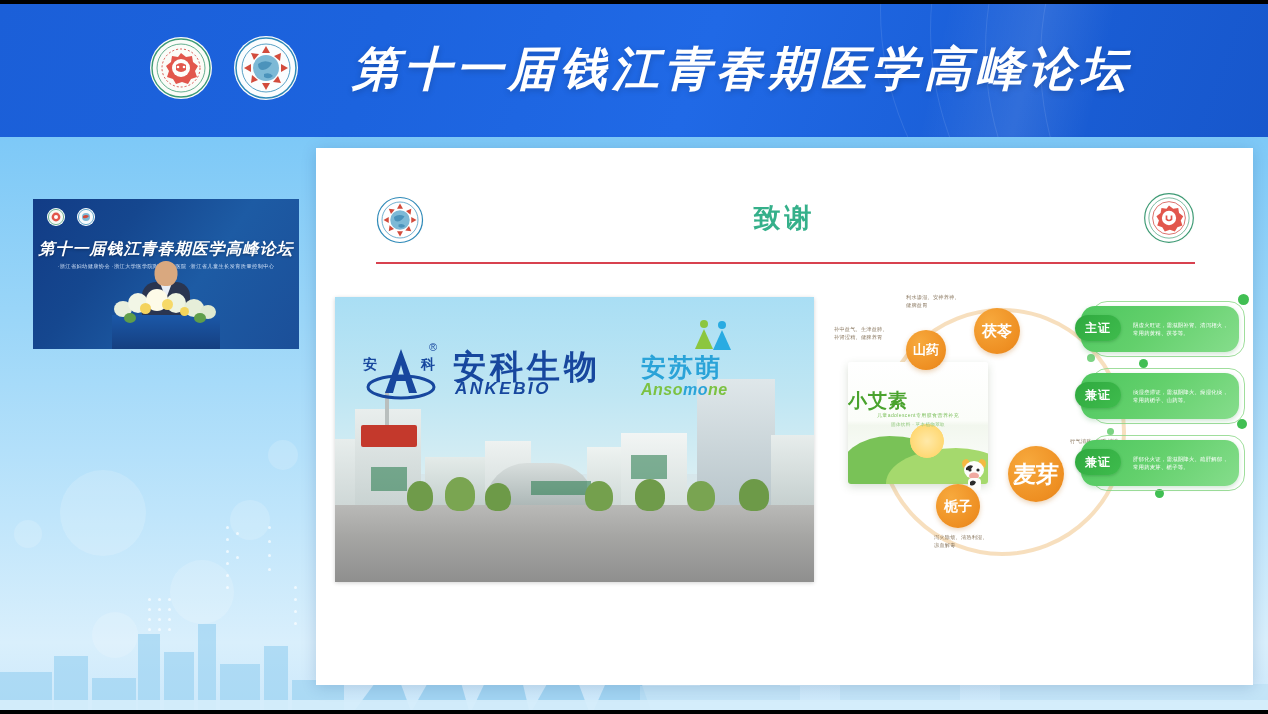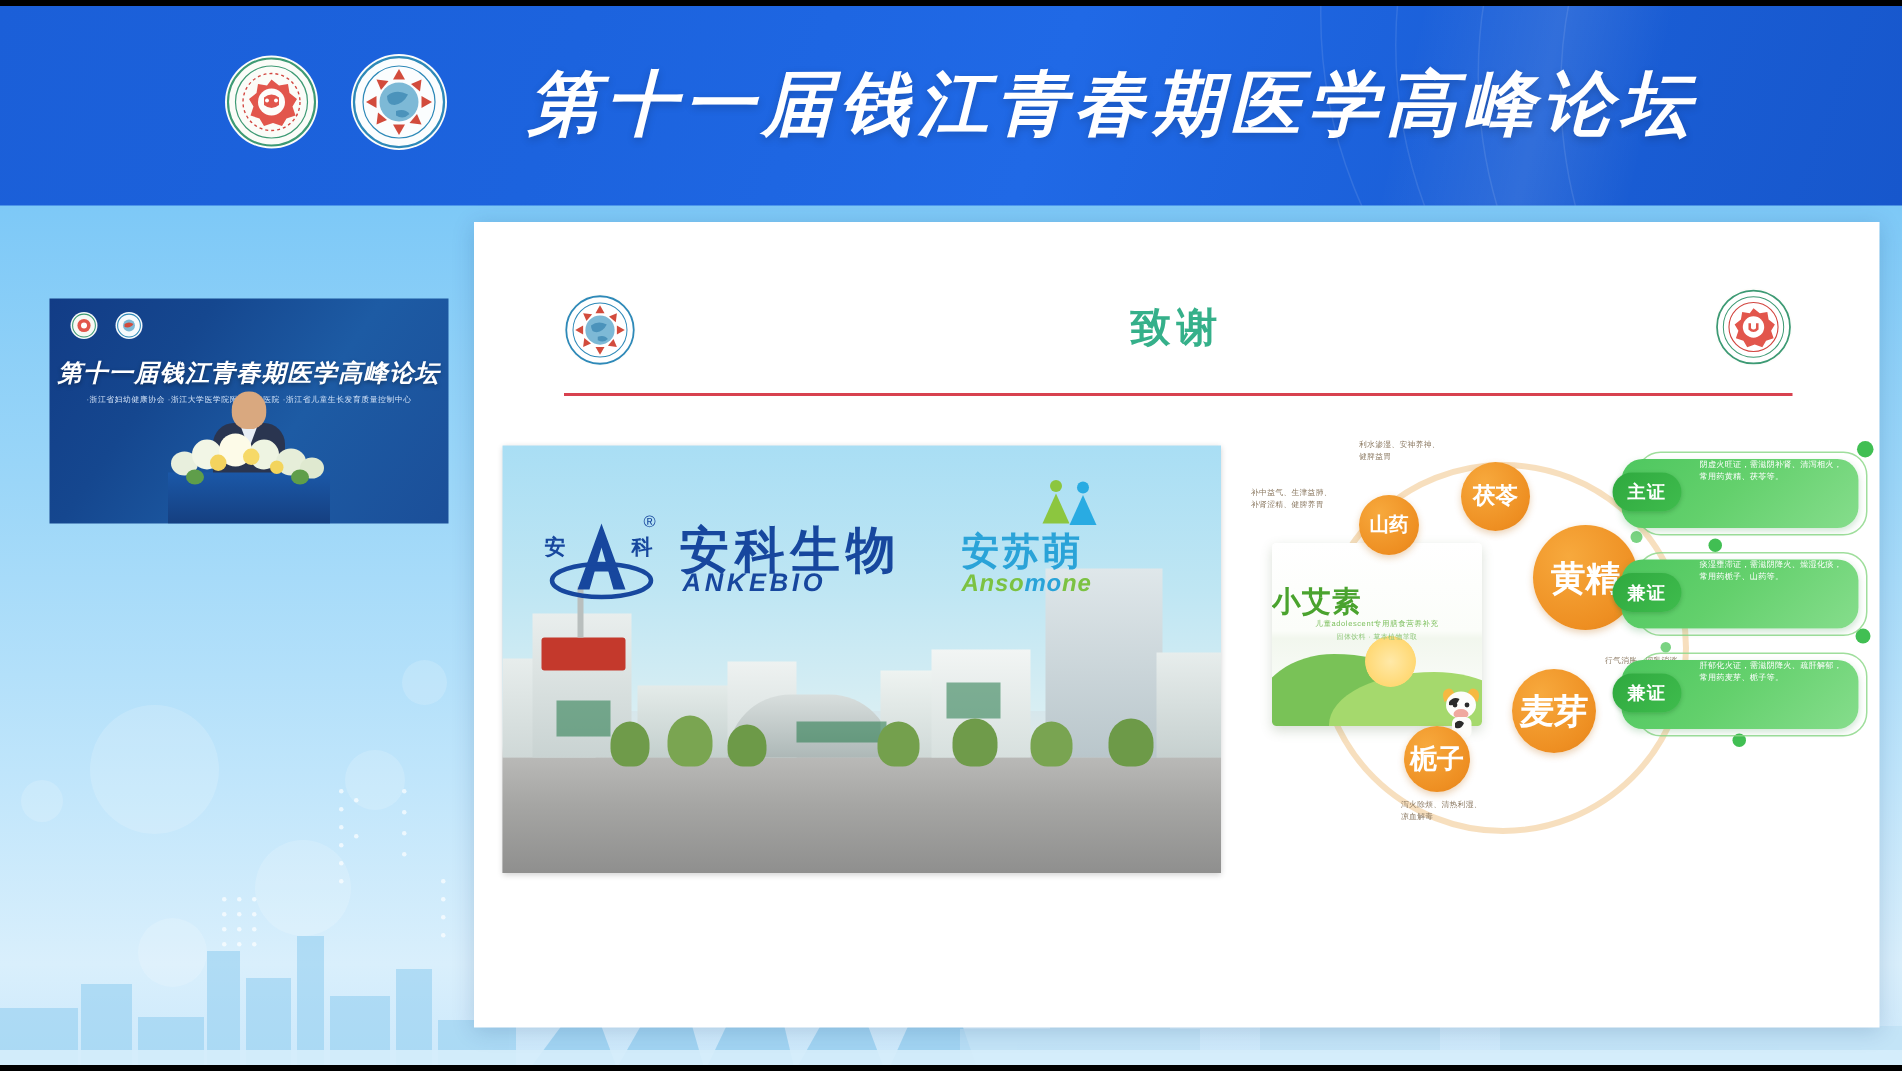--- a/index.html
+++ b/index.html
@@ -411,20 +411,21 @@
     border: 1px solid #8ed88b;
     border-radius: 16px;
     opacity: .85;
   }
   .card {
     position: relative;
     height: 46px;
     border-radius: 14px;
     background: linear-gradient(135deg, #4ec75f 0%, #63d06c 45%, #86dd8c 100%);
     display: flex;
+    align-items: center;
     box-shadow: 0 2px 5px rgba(40,140,60,.22);
   }
   .card .tag {
     position: absolute;
     left: -6px; top: 9px;
     width: 46px; height: 26px;
     border-radius: 13px;
     background: linear-gradient(135deg,#2fa93f,#3fbc4d);
     color: #fff;
     font-size: 12px;
@@ -746,32 +747,29 @@
         </div>
         <div class="note" style="left:8px;top:38px;width:78px;white-space:pre-line;">补中益气、生津益肺、
 补肾涩精、健脾养胃</div>
 
         <div class="herb" style="left:148px;top:20px;width:46px;height:46px;font-size:15px;">
           <span>茯苓</span>
         </div>
         <div class="note" style="left:80px;top:6px;width:86px;white-space:pre-line;">利水渗湿、安神养神、
 健脾益胃</div>
 
-        <div class="herb" style="left:196px;top:62px;width:70px;height:70px;font-size:23px;">
-          <span>黄精</span>
-        </div>
         <div class="note" style="left:266px;top:30px;width:92px;white-space:pre-line;">益肾养阴、健脾润肺、
 调理脾胃、补虚损</div>
 
         <div class="herb" style="left:182px;top:158px;width:56px;height:56px;font-size:23px;">
           <span>麦芽</span>
         </div>
         <div class="note" style="left:244px;top:150px;width:96px;white-space:pre-line;">行气消胀、回乳消涨</div>
 
-        <div class="herb" style="left:110px;top:196px;width:44px;height:44px;font-size:18px;">
+        <div class="herb" style="left:110px;top:196px;width:44px;height:44px;font-size:14px;">
           <span>栀子</span>
         </div>
         <div class="note" style="left:108px;top:246px;width:110px;white-space:pre-line;">泻火除烦、清热利湿、
 凉血解毒</div>
       </div>
 
       <div id="cards">
 
         <div class="card-wrap">
           <div class="dot-acc" style="right:-10px;top:-12px;width:11px;height:11px;"></div>

